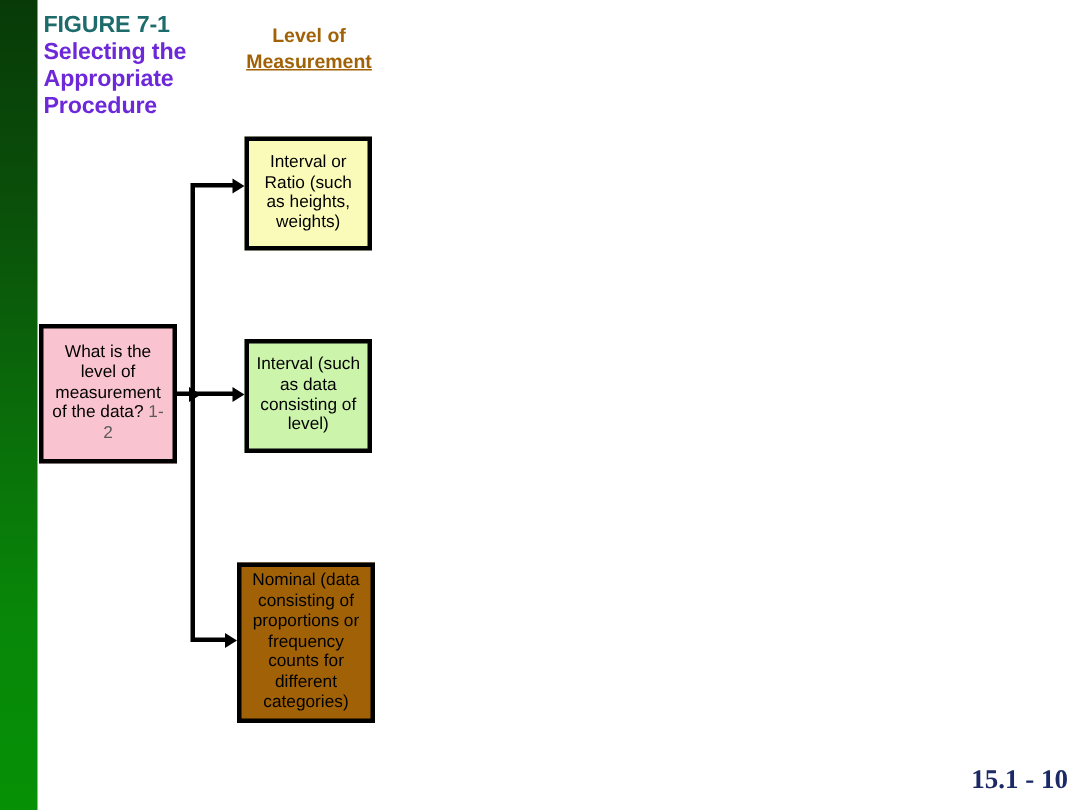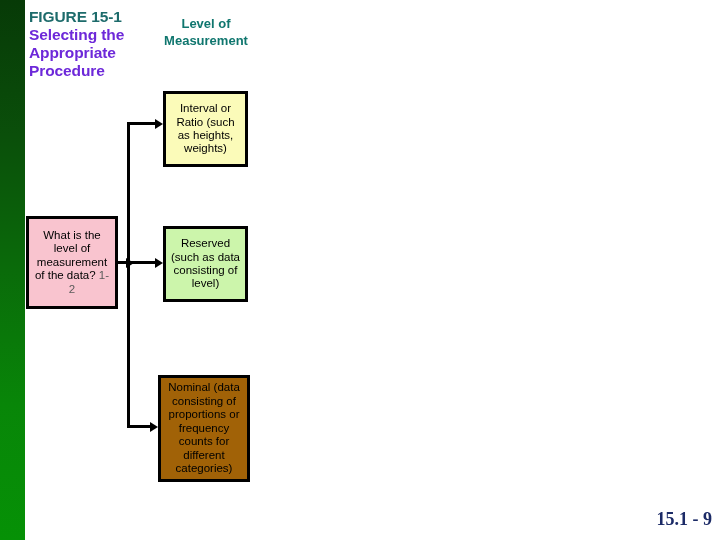--- a/index.html
+++ b/index.html
@@ -50,24 +50,25 @@
   }
 
   #column-header {
     position: absolute;
     left: 148px;
     top: 16px;
     width: 116px;
     text-align: center;
     font-size: 13px;
     font-weight: bold;
-    color: #0f766e;
+    color: #a16207;
     line-height: 1.28;
   }
   #column-header .underlined {
+    text-decoration: underline;
     text-align: center;
   }
 
   
   .flow-box {
     position: absolute;
     border: 3px solid #000000;
     box-sizing: border-box;
     display: flex;
     align-items: center;
@@ -166,21 +167,21 @@
   }
 </style>
 </head>
 <body>
 
 <div id="slide">
 
   <div id="green-bar"></div>
 
   <div id="title-block">
-    <span id="figure-label">FIGURE 15-1</span>
+    <span id="figure-label">FIGURE 7-1</span>
     <span id="title-text">Selecting the Appropriate Procedure</span>
   </div>
 
   <div id="column-header">
     <span>Level of</span><br>
     <span class="underlined">Measurement</span>
   </div>
 
   <div class="conn" id="conn-q-out"></div>
   <div class="arrow" id="arrow-trunk"></div>
@@ -201,27 +202,27 @@
 
   <div class="flow-box" id="box-interval">
     <div>
       <span>Interval or Ratio</span>
       <span>(such as heights, weights)</span>
     </div>
   </div>
 
   <div class="flow-box" id="box-ordinal">
     <div>
-      <span>Reserved</span>
+      <span>Interval</span>
       <span>(such as data consisting of level)</span>
     </div>
   </div>
 
   <div class="flow-box" id="box-nominal">
     <div>
       <span>Nominal</span>
       <span>(data consisting of proportions or frequency counts for different categories)</span>
     </div>
   </div>
 
-  <div id="page-number">15.1 - 9</div>
+  <div id="page-number">15.1 - 10</div>
 
 </div>
 
 </body></html>

